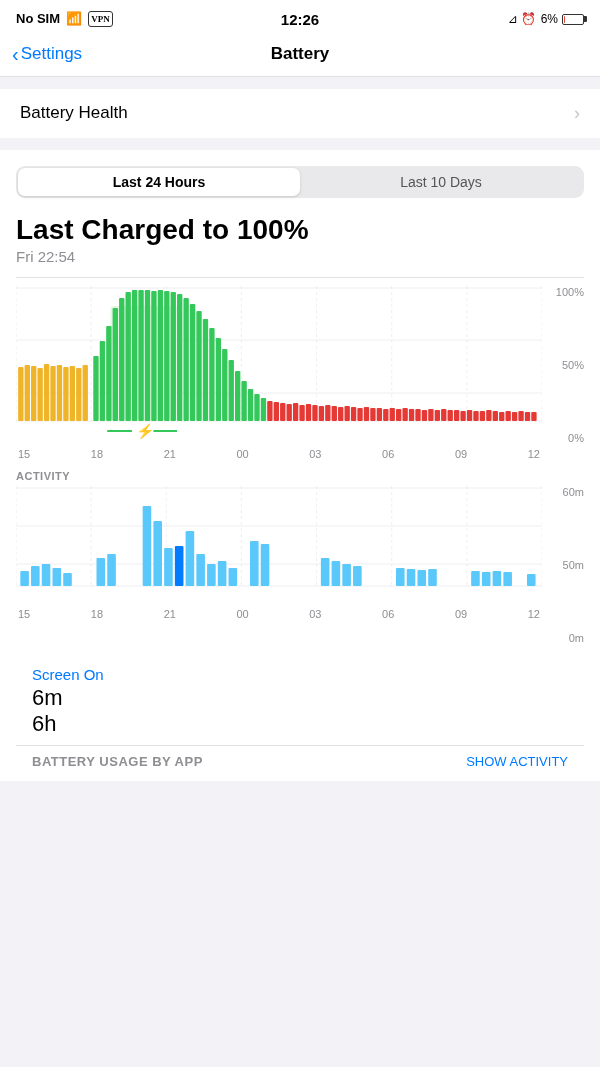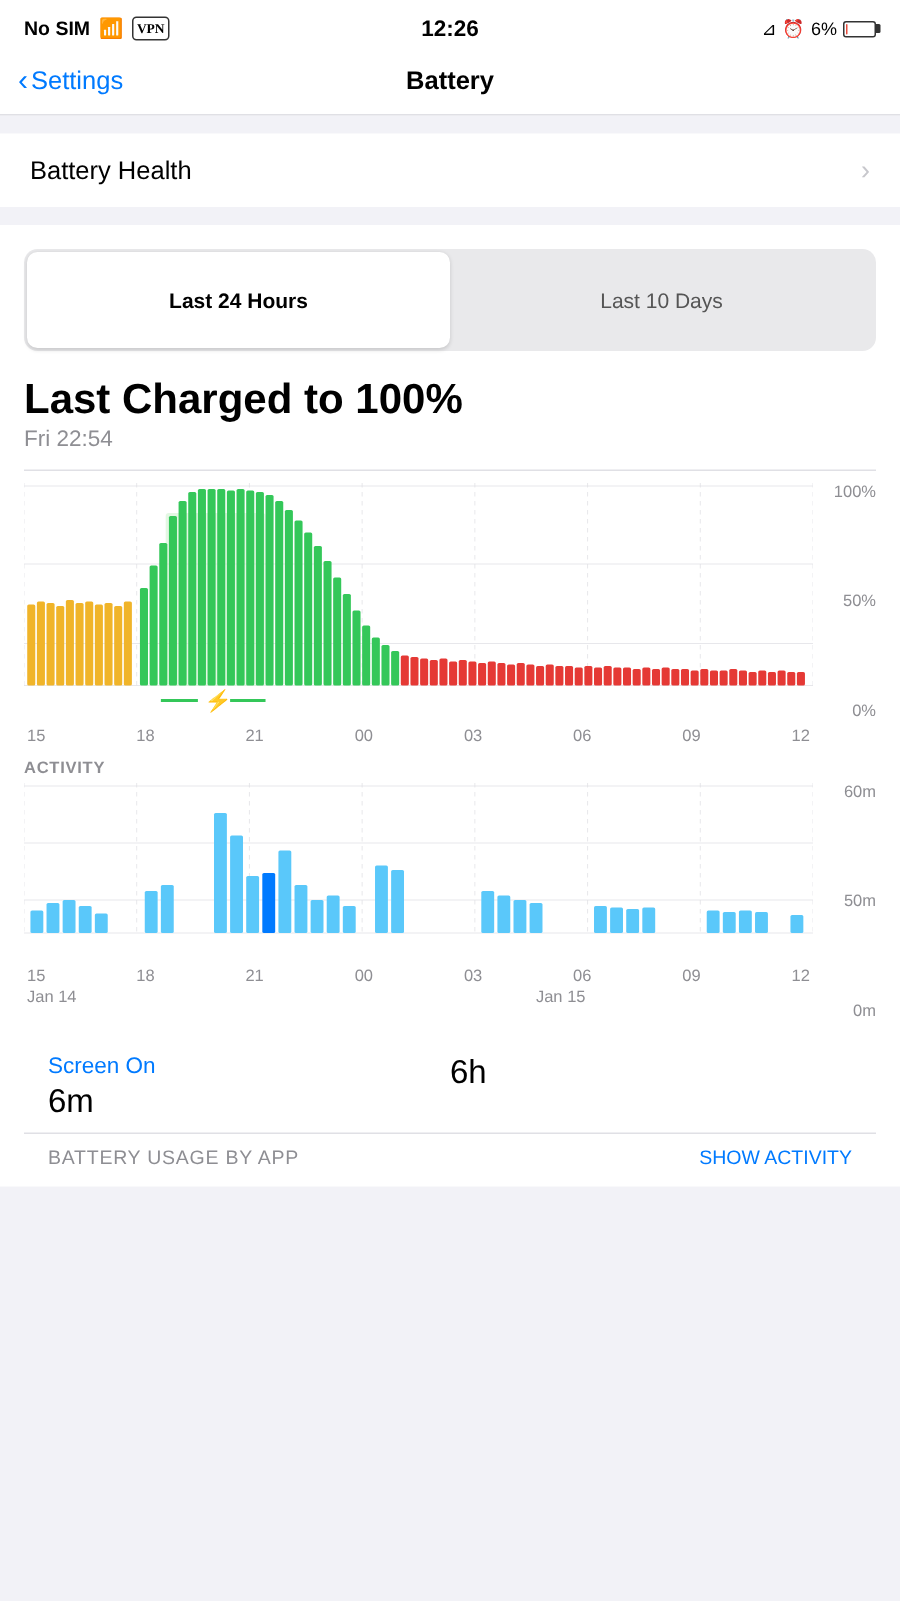--- a/index.html
+++ b/index.html
@@ -121,21 +121,20 @@
     }
 
     
     .card {
       background: #fff;
       margin: 0 0 12px 0;
     }
 
     .battery-health-row {
       display: flex;
-      align-items: center;
       justify-content: space-between;
       padding: 14px 20px;
     }
     .battery-health-label {
       font-size: 17px;
       color: #000;
     }
     .row-chevron {
       color: #c7c7cc;
       font-size: 18px;
@@ -152,21 +151,21 @@
     .segment-control {
       display: flex;
       background: #e9e9eb;
       border-radius: 9px;
       padding: 2px;
       margin-bottom: 16px;
     }
     .segment-btn {
       flex: 1;
       text-align: center;
-      padding: 24px 0;
+      padding: 6px 0;
       font-size: 14px;
       font-weight: 500;
       border-radius: 7px;
       cursor: pointer;
     }
     .segment-btn.active {
       background: #fff;
       box-shadow: 0 1px 3px rgba(0,0,0,0.15);
       font-weight: 600;
       color: #000;
@@ -240,20 +239,21 @@
     .activity-chart-svg {
       width: 100%;
       height: 120px;
     }
 
     
     .screen-stats {
       display: flex;
       padding: 12px 16px 8px;
       gap: 0;
+      flex-direction: column;
     }
     .stat-col {
       flex: 1;
     }
     .stat-label {
       font-size: 15px;
       color: #007aff;
       margin-bottom: 2px;
       cursor: pointer;
     }
@@ -265,21 +265,21 @@
 
     .bottom-row {
       display: flex;
       align-items: center;
       justify-content: space-between;
       padding: 8px 16px 12px;
       border-top: 1px solid #e0e0e5;
     }
     .bottom-label {
       font-size: 13px;
-      font-weight: 400;
+      font-weight: 700;
       color: #8e8e93;
       letter-spacing: 0.5px;
     }
     .show-activity-btn {
       font-size: 13px;
       color: #007aff;
       cursor: pointer;
     }
   </style>
 </head>
@@ -538,24 +538,20 @@
             <span style="font-size:11px;color:#8e8e93;">18</span>
             <span style="font-size:11px;color:#8e8e93;">21</span>
             <span style="font-size:11px;color:#8e8e93;">00</span>
             <span style="font-size:11px;color:#8e8e93;">03</span>
             <span style="font-size:11px;color:#8e8e93;">06</span>
             <span style="font-size:11px;color:#8e8e93;">09</span>
             <span style="font-size:11px;color:#8e8e93;">12</span>
           </div>
 
           
-          <div style="display:flex; padding: 2px 2px 0; font-size:11px; color:#8e8e93;">
-            <span style="flex:1;">Jan 14</span>
-            <span style="flex:1; margin-left: 30%;">Jan 15</span>
-          </div>
         </div>
 
         <div class="chart-y-axis">
           <span class="y-label">60m</span>
           <span class="y-label">50m</span>
           <span class="y-label">0m</span>
         </div>
       </div>
     </div>
 

